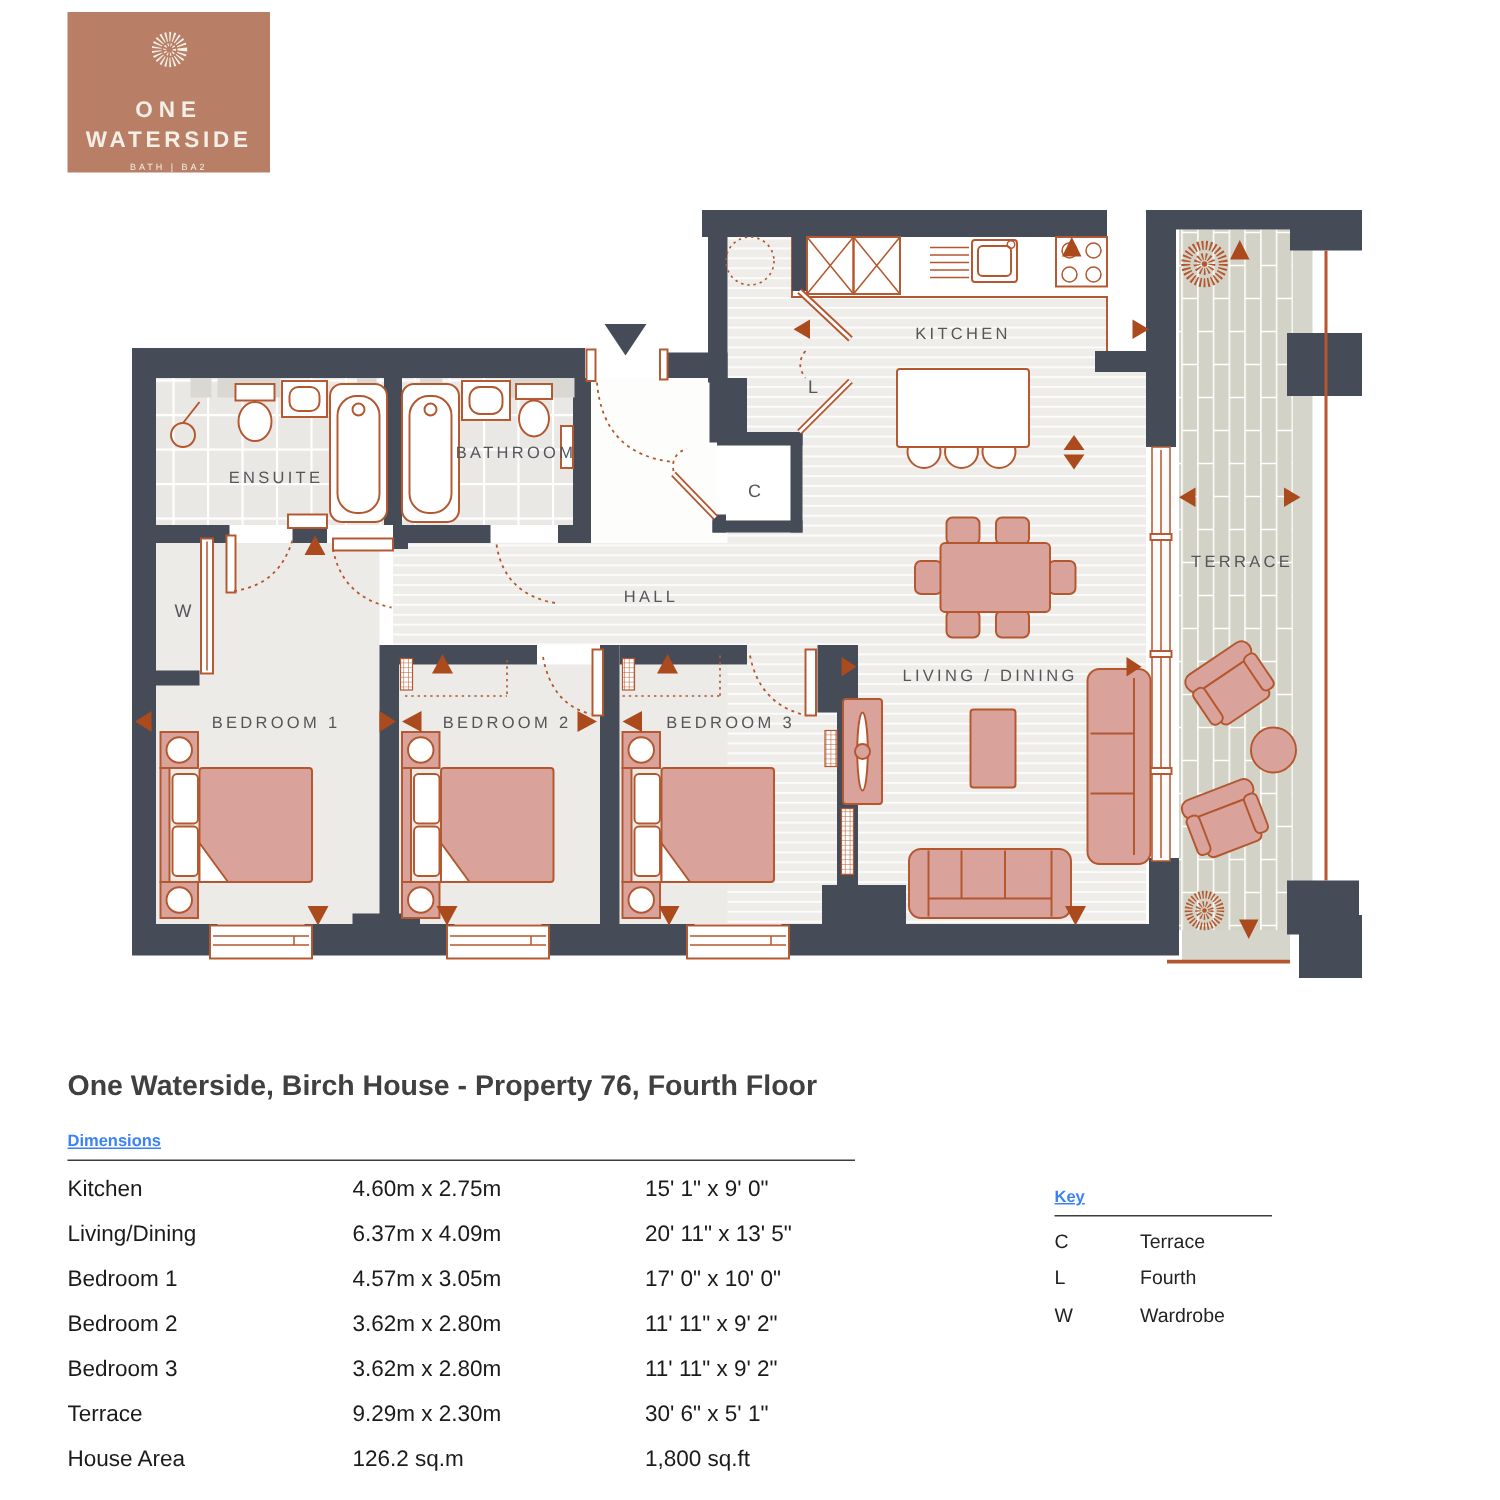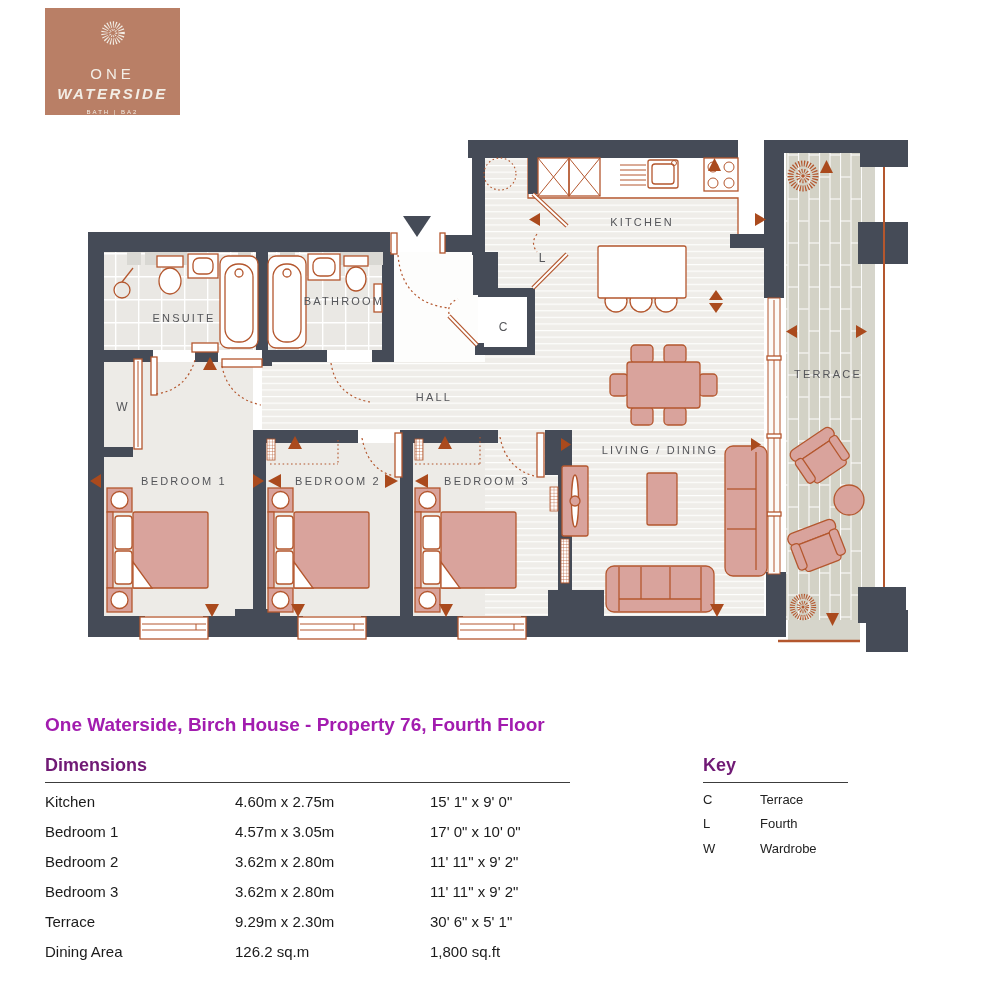--- a/index.html
+++ b/index.html
@@ -7,44 +7,44 @@
     --floor:#efede9; --tile:#eae8e4; --terrace:#d3d2c6; --label:#55565a;
     --brand:#b97f66; --brand_text:#f3eee6;
   }
   html,body{margin:0;padding:0;background:#fff;}
   .page{position:relative;width:1000px;height:1000px;background:#fff;overflow:hidden;
         font-family:"Liberation Sans",sans-serif;}
   
   .logo{position:absolute;left:45px;top:8px;width:135px;height:107px;background:var(--brand);
         display:flex;flex-direction:column;align-items:center;justify-content:flex-start;color:var(--brand_text);}
   .logo .burst{margin-top:10px;}
-  .logo .l1{font-size:15px;letter-spacing:4px;font-weight:normal;margin-top:17px;}
-  .logo .l2{font-size:15px;letter-spacing:2.5px;font-weight:bold;margin-top:3px;font-style:italic;}
+  .logo .l1{font-size:15px;letter-spacing:4px;font-weight:bold;margin-top:17px;}
+  .logo .l2{font-size:15px;letter-spacing:2.5px;font-weight:bold;margin-top:3px;}
   .logo .tag{font-size:6px;letter-spacing:2px;margin-top:7px;}
   
   svg.plan{position:absolute;left:0;top:0;}
   .wall{fill:var(--wall);}
   .duct{fill:#d9d8d3;}
   .aline{stroke:var(--accent);stroke-width:1.3;fill:none;}
   .thin{stroke-width:1;}
   .wfix{fill:#ffffff;stroke:var(--accent);stroke-width:1.3;}
   .furn{fill:var(--furniture);stroke:var(--accent);stroke-width:1.3;}
   .arr{fill:var(--arrow);}
   .dot{stroke:var(--accent);stroke-width:1.2;fill:none;stroke-dasharray:2 2.8;}
   .dash{stroke:var(--accent);stroke-width:1.1;fill:none;stroke-dasharray:1.6 2.6;}
   .room-label{font-family:"Liberation Sans",sans-serif;font-size:11px;letter-spacing:2.2px;
               fill:var(--label);text-anchor:middle;}
   .room-letter{font-family:"Liberation Sans",sans-serif;font-size:12px;letter-spacing:0;
               fill:var(--label);text-anchor:middle;}
   .hatchbox{fill:url(#hatch);stroke:var(--accent);stroke-width:0.8;}
   
-  .title{position:absolute;left:45px;top:714px;font-size:19px;font-weight:bold;color:#a21caf;}
+  .title{position:absolute;left:45px;top:714px;font-size:19px;font-weight:bold;color:#404040;}
   .dims{position:absolute;left:45px;top:755px;width:525px;}
-  .keyblk{position:absolute;left:703px;top:755px;width:145px;}
-  .sec-head{font-size:18px;font-weight:bold;color:#701a75;padding-bottom:6px;border-bottom:1.5px solid #3c3c3c;}
+  .keyblk{position:absolute;left:703px;top:792px;width:145px;}
+  .sec-head{font-size:11px;font-weight:bold;color:#3b82f6;padding-bottom:6px;border-bottom:1.5px solid #3c3c3c;text-decoration:underline;}
   table.dtab{border-collapse:collapse;margin-top:3px;width:100%;}
   table.dtab td{font-size:15px;color:#1b1b1b;height:30px;padding:0;vertical-align:middle;}
   table.dtab td.c1{width:190px;}
   table.dtab td.c2{width:195px;}
   table.ktab{border-collapse:collapse;margin-top:4px;width:100%;}
   table.ktab td{font-size:13px;color:#222;height:24.5px;padding:0;vertical-align:middle;}
   table.ktab td.c1{width:57px;}
 </style>
 </head>
 <body>
@@ -377,41 +377,46 @@
   <div class="dims">
     <div class="sec-head">Dimensions</div>
     <table class="dtab">
       <tbody>
         <tr>
           <td class="c1">Kitchen</td>
           <td class="c2">4.60m x 2.75m</td>
           <td>15' 1" x 9' 0"</td>
         </tr>
         <tr>
+          <td class="c1">Living/Dining</td>
+          <td class="c2">6.37m x 4.09m</td>
+          <td>20' 11" x 13' 5"</td>
+        </tr>
+        <tr>
           <td class="c1">Bedroom 1</td>
           <td class="c2">4.57m x 3.05m</td>
           <td>17' 0" x 10' 0"</td>
         </tr>
         <tr>
           <td class="c1">Bedroom 2</td>
           <td class="c2">3.62m x 2.80m</td>
           <td>11' 11" x 9' 2"</td>
         </tr>
         <tr>
           <td class="c1">Bedroom 3</td>
           <td class="c2">3.62m x 2.80m</td>
           <td>11' 11" x 9' 2"</td>
         </tr>
         <tr>
           <td class="c1">Terrace</td>
           <td class="c2">9.29m x 2.30m</td>
           <td>30' 6" x 5' 1"</td>
         </tr>
         <tr>
-          <td class="c1">Dining Area</td>
+          <td class="c1">House Area</td>
           <td class="c2">126.2 sq.m</td>
           <td>1,800 sq.ft</td>
         </tr>
       </tbody>
     </table>
   </div>
 
   <div class="keyblk">
     <div class="sec-head">Key</div>
     <table class="ktab">

